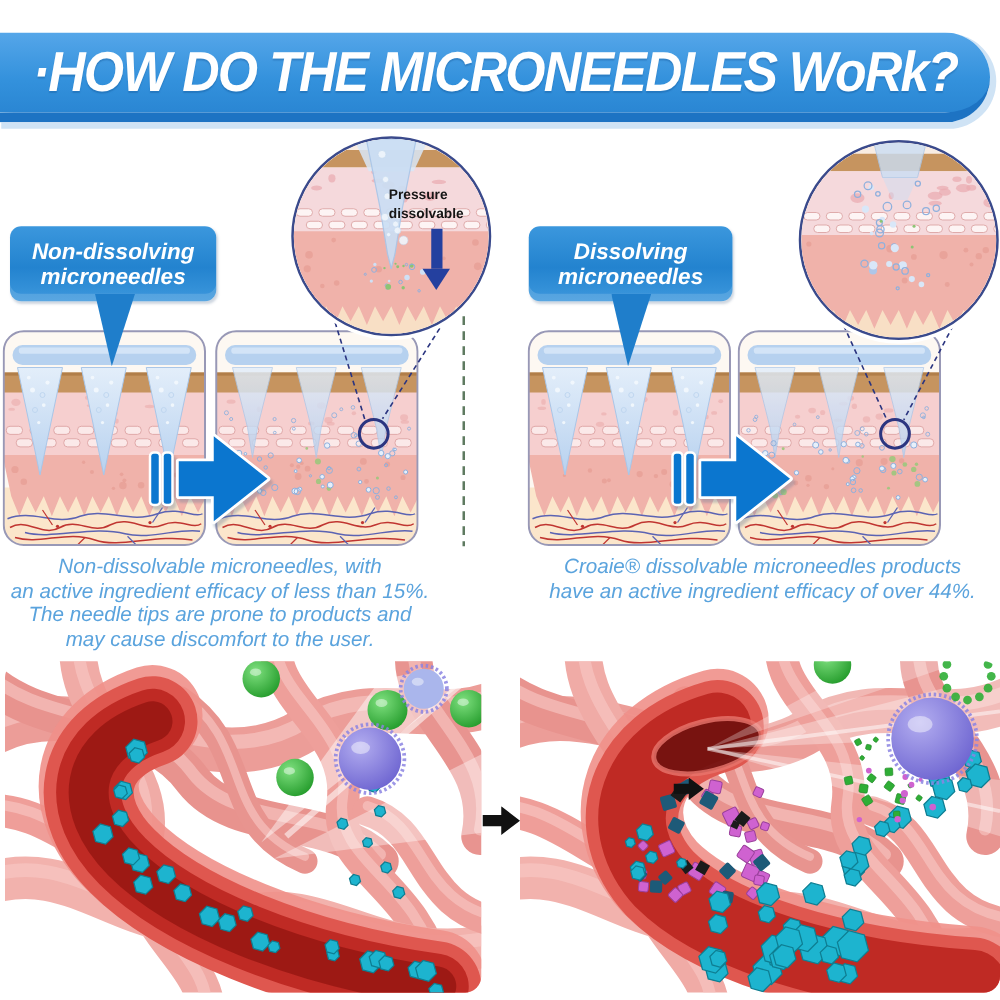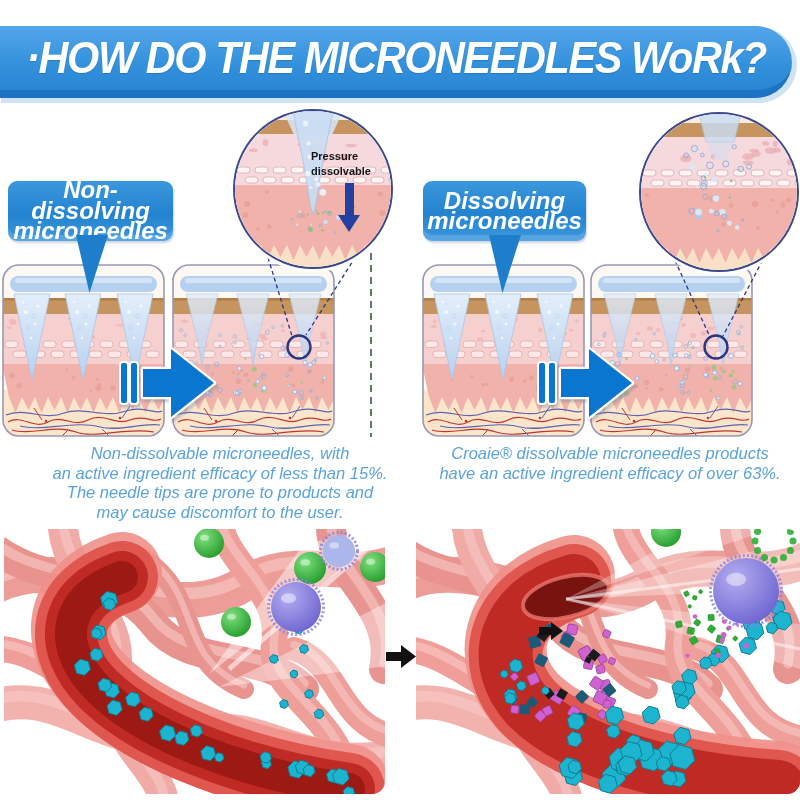--- a/index.html
+++ b/index.html
@@ -24,33 +24,33 @@
          border:2px solid #3a4a8c;box-shadow:0 0 0 3px #fff;background:#f8ece2;z-index:5;}
   .pressure{position:absolute;left:76px;top:38px;width:70px;font-weight:bold;font-size:11px;
             line-height:14.5px;color:var(--pressure_text,#151515);text-align:left;}
   .p-arrow{position:absolute;left:103px;top:72px;width:22px;height:56px;}
   .p-shaft{width:9px;height:32px;background:var(--pressure_arrow_navy,#24409f);margin:0 auto;}
   .p-head{width:0;height:0;border-left:11px solid transparent;border-right:11px solid transparent;
           border-top:17px solid var(--pressure_arrow_navy,#24409f);}
   
   .bubble{position:absolute;top:181px;height:60px;display:flex;flex-direction:column;
           align-items:center;justify-content:center;color:#fff;font-weight:bold;font-style:italic;
-          font-size:24px;line-height:20.5px;border-radius:9px;z-index:6;
+          font-size:18px;line-height:20.5px;border-radius:9px;z-index:6;
           background:linear-gradient(180deg,var(--bubble_blue_top,#3b97dd),var(--bubble_blue,#2383cf) 55%,#3d98dd 100%);
-          box-shadow:inset 0 -6px 0 rgba(255,255,255,.15),1px 2px 2px rgba(60,90,130,.25);text-align:center;}
+          box-shadow:inset 0 -6px 0 rgba(255,255,255,.15),1px 2px 2px rgba(60,90,130,.25);}
   .bubble-pointer{position:absolute;top:54px;width:32px;height:58px;
           background:var(--bubble_pointer,#1f7ecb);
           clip-path:polygon(0 0,100% 0,42% 100%);}
   
   .big-arrow{position:absolute;top:336px;width:102px;height:94px;z-index:3;
              filter:drop-shadow(2px 3px 1px rgba(100,120,150,.35));}
   
   .caption{position:absolute;top:444px;font-style:italic;font-size:16.5px;line-height:19.5px;
            color:var(--caption_blue,#5aa3dd);text-align:center;}
-  .caption-left{left:0;width:352px;margin-left:44px;}
+  .caption-left{left:0;width:352px;}
   .caption-right{left:420px;width:380px;}
   
   .photo{position:absolute;top:529px;z-index:1;}
   .step-arrow{position:absolute;left:386px;top:645px;width:31px;height:23px;z-index:2;}
 </style>
 </head>
 <body>
 
 <div class="stage">
 
@@ -737,21 +737,21 @@
   </div>
 
   <div class="caption caption-left">
     <div>Non-dissolvable microneedles, with</div>
     <div>an active ingredient efficacy of less than 15%.</div>
     <div>The needle tips are prone to products and</div>
     <div>may cause discomfort to the user.</div>
   </div>
   <div class="caption caption-right">
     <div>Croaie® dissolvable microneedles products</div>
-    <div>have an active ingredient efficacy of over 63%.</div>
+    <div>have an active ingredient efficacy of over 44%.</div>
   </div>
 
   <svg class="photo" id="photoL" style="left:4px" width="381" height="265" viewBox="0 0 381 265">
       <defs>
         <clipPath id="ph0">
           <rect x="0" y="0" width="381" height="265" rx="13" ry="13"></rect>
         </clipPath>
         <radialGradient id="gG0" cx="0.35" cy="0.3" r="0.8">
           <stop offset="0" stop-color="#7fe07f"></stop>
           <stop offset="1" stop-color="#1f9827"></stop>

